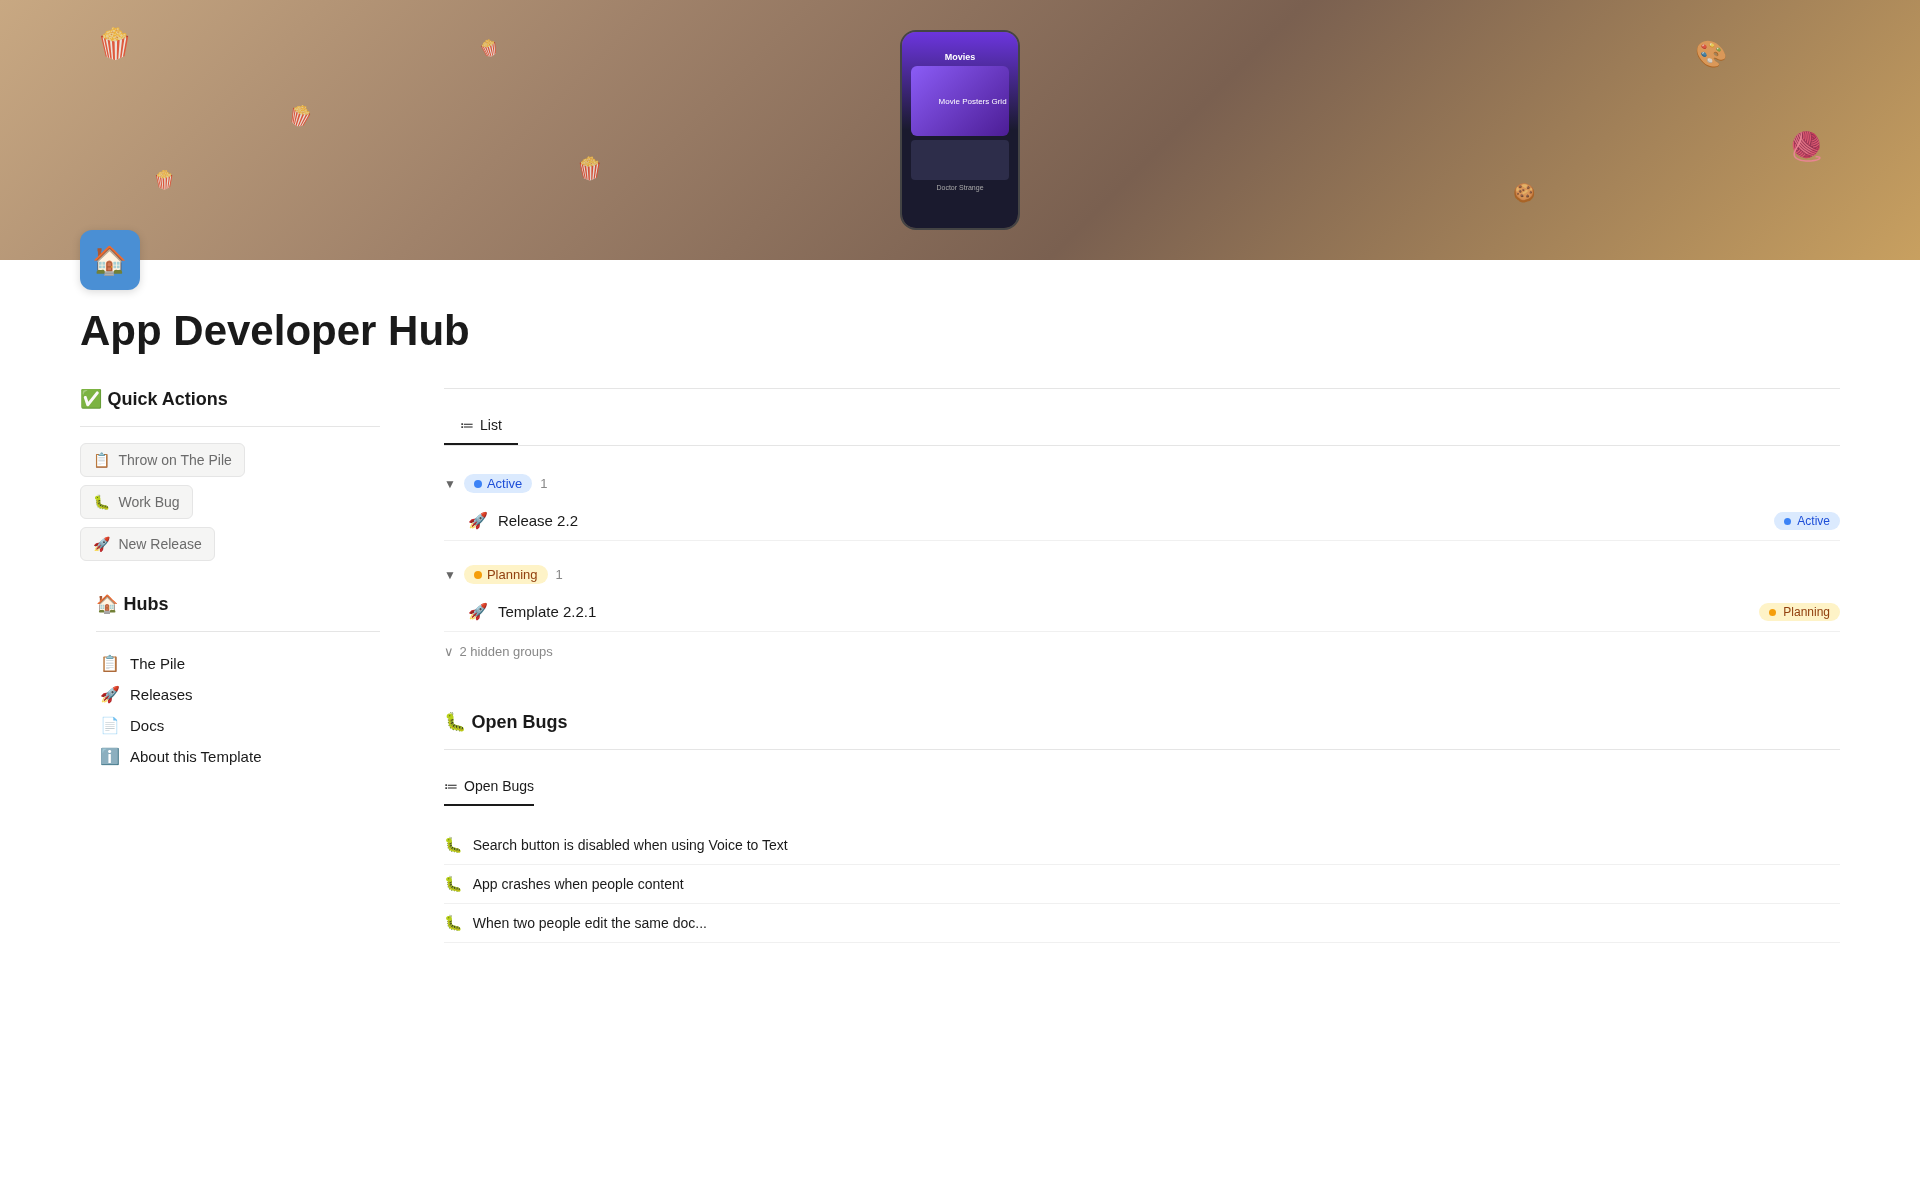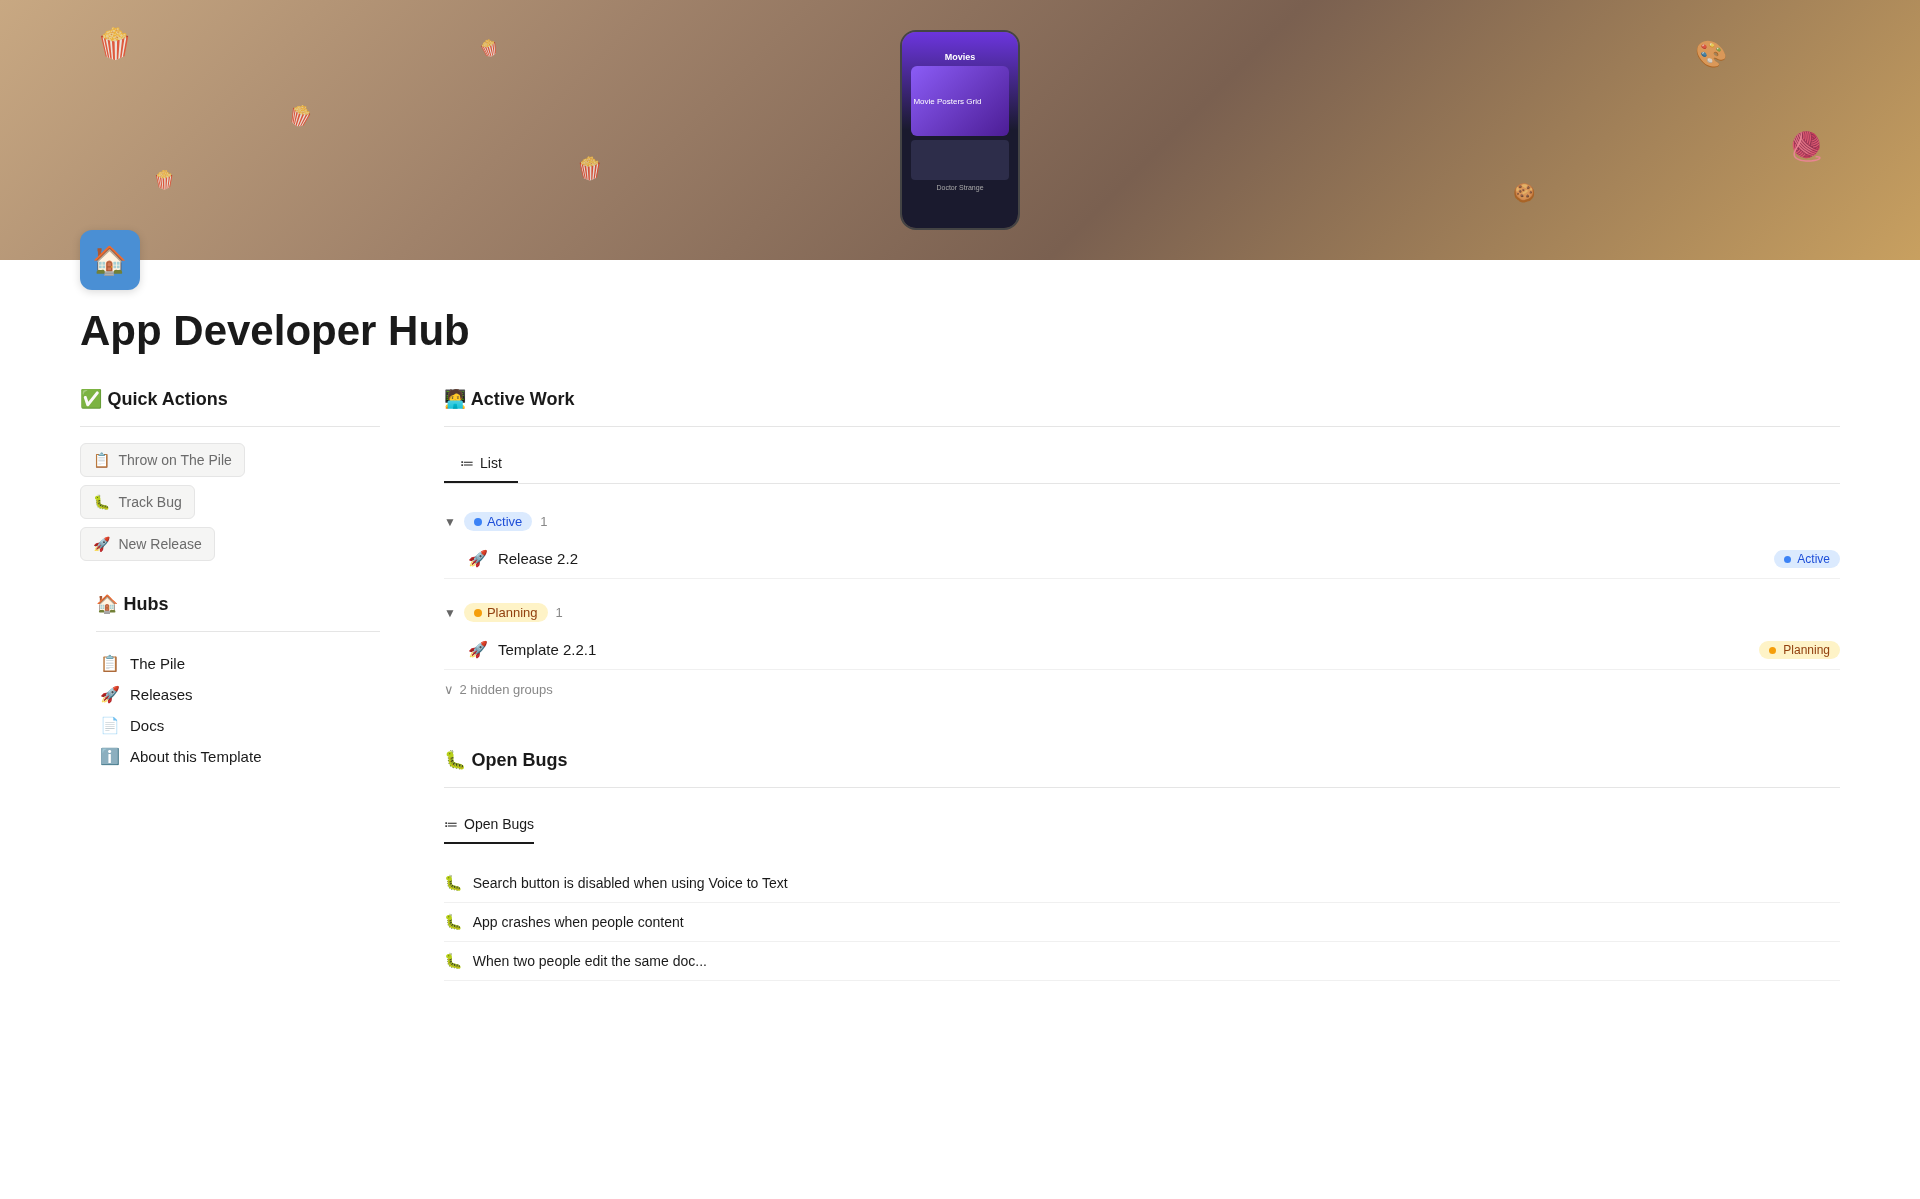--- a/index.html
+++ b/index.html
@@ -328,21 +328,21 @@
     <span class="hero-decoration" style="left: 8%; top: 65%; font-size:18px;">🍿</span>
     <span class="hero-decoration" style="left: 25%; top: 15%; font-size:16px; transform: rotate(-15deg);">🍿</span>
     <span class="hero-decoration" style="left: 30%; top: 60%; font-size:22px;">🍿</span>
     <span class="hero-decoration" style="right: 10%; top: 15%; font-size:26px;">🎨</span>
     <span class="hero-decoration" style="right: 5%; top: 50%; font-size:28px; color:#f5d020;">🧶</span>
     <span class="hero-decoration" style="right: 20%; top: 70%; font-size:18px;">🍪</span>
 
     <div class="hero-phone">
       <div class="hero-phone-screen">
         <div class="hero-phone-title">Movies</div>
-        <div style="width:90%; height:70px; background:linear-gradient(135deg,#8b5cf6,#4c1d95); border-radius:6px; margin-top:4px; display:flex; align-items:center; justify-content:flex-start;">
+        <div style="width:90%; height:70px; background:linear-gradient(135deg,#8b5cf6,#4c1d95); border-radius:6px; margin-top:4px; display:flex; align-items:center; justify-content:flex-end;">
           <span style="color:white; font-size:8px; text-align:center; padding:2px;">Movie Posters Grid</span>
         </div>
         <div style="width:90%; height:40px; background:#2d2d4a; border-radius:4px; margin-top:4px;"></div>
         <div style="color:#aaa; font-size:7px; margin-top:4px;">Doctor Strange</div>
       </div>
     </div>
   </div>
 </div>
 
 <div class="page-icon-area">
@@ -359,21 +359,21 @@
 
     <div class="section-header">✅ Quick Actions</div>
     <hr class="section-divider">
     <div class="quick-actions-list">
       <button class="quick-action-btn">
         <span>📋</span>
         <span>Throw on The Pile</span>
       </button>
       <button class="quick-action-btn">
         <span>🐛</span>
-        <span>Track Bug</span>
+        <span>Work Bug</span>
       </button>
       <button class="quick-action-btn">
         <span>🚀</span>
         <span>New Release</span>
       </button>
     </div>
 
     <div class="hubs-section">
       <div class="section-header">🏠 Hubs</div>
       <hr class="section-divider">
@@ -393,21 +393,20 @@
         <span class="hub-icon">ℹ️</span>
         <span>About this Template</span>
       </div>
     </div>
 
   </div>
 
   <div class="right-panel">
 
     <div class="active-work-section">
-      <div class="section-header">🧑‍💻 Active Work</div>
       <hr class="right-section-divider">
 
       <div class="view-tabs">
         <div class="view-tab active">
           <span>≔</span>
           <span>List</span>
         </div>
       </div>
 
       <div class="group-header">

